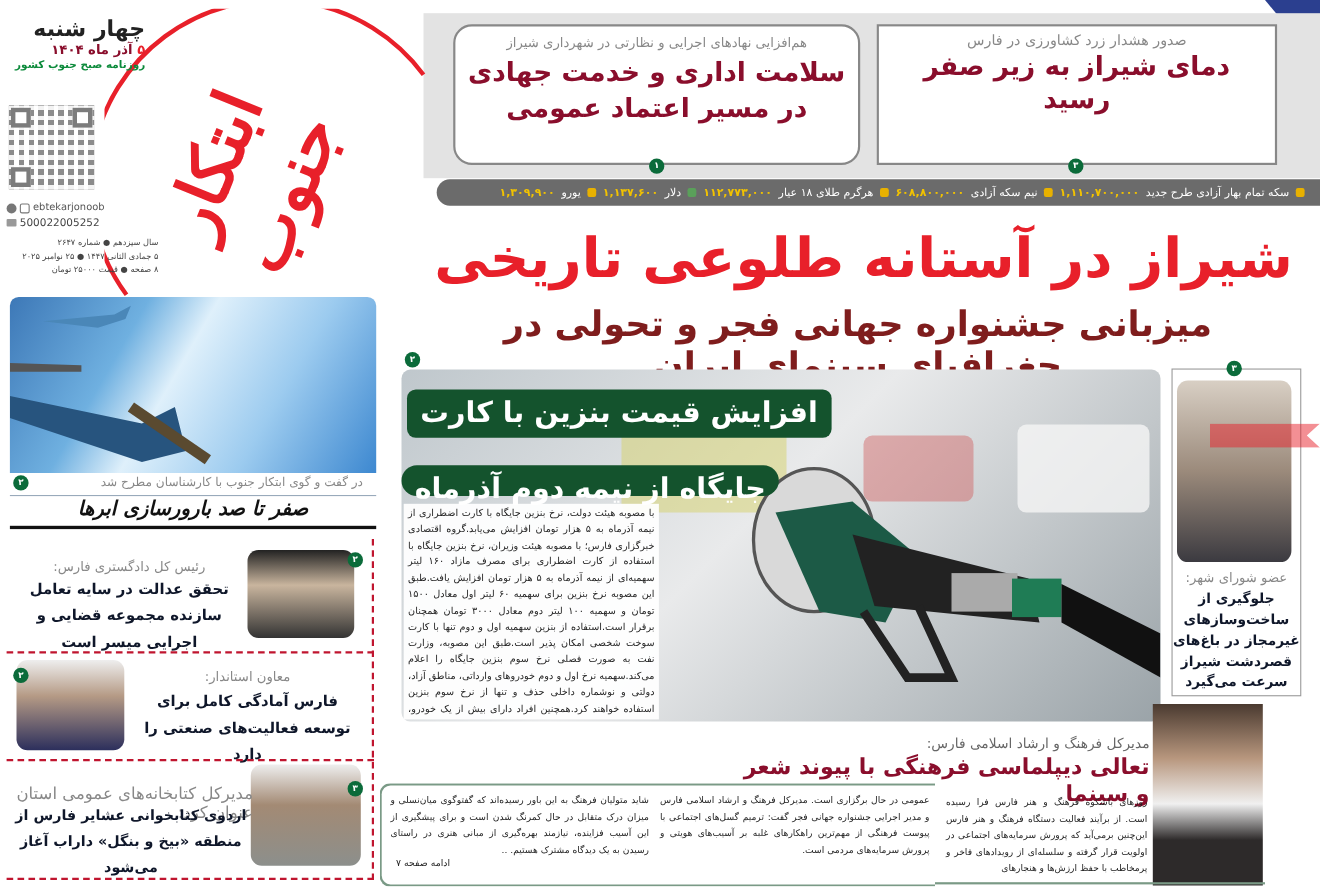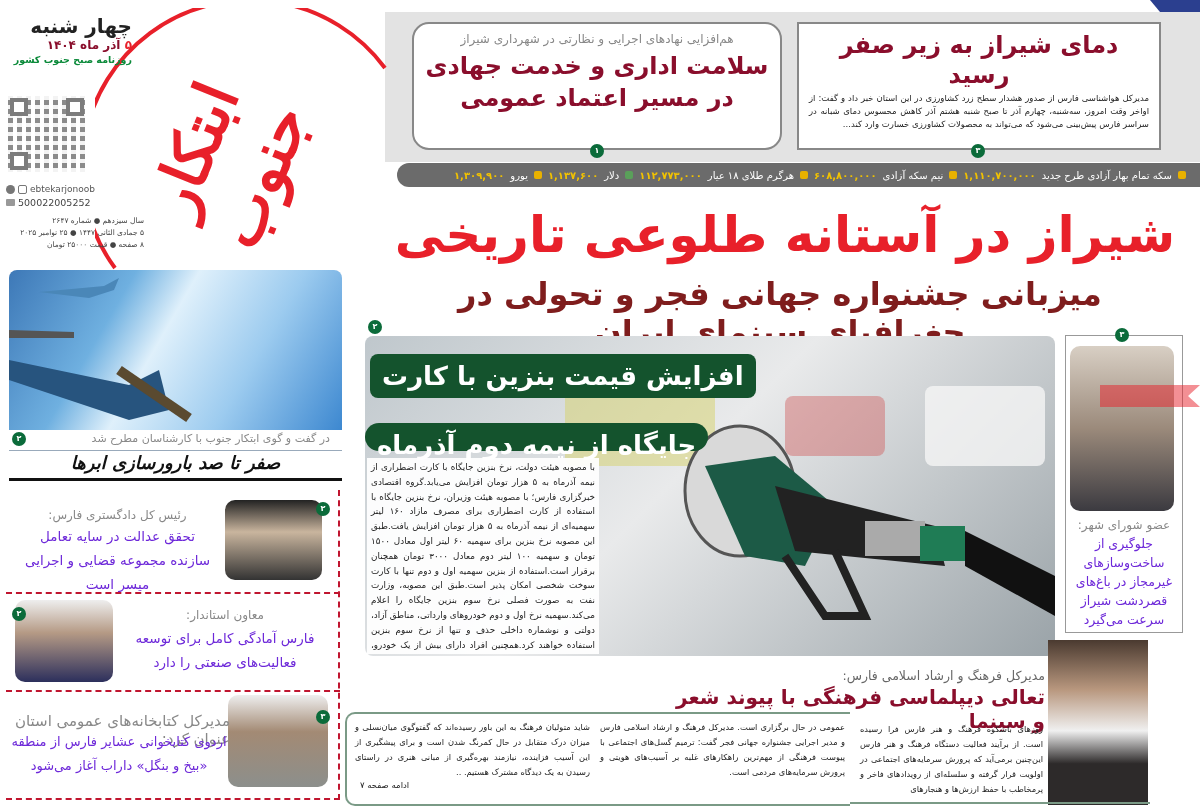--- a/index.html
+++ b/index.html
@@ -16,33 +16,33 @@
     .ticker .ico { display: inline-block; width: 8px; height: 8px; background: #e8b100; border-radius: 2px; }
     .logo { left: 95px; top: 8px; width: 300px; height: 270px; }
     .main-head { left: 390px; top: 200px; width: 790px; text-align: center; color: #e8202a; font-size: 50px; font-weight: bold; line-height: 70px; }
     .sub-head { left: 390px; top: 275px; width: 780px; text-align: center; color: #7f1d1d; font-size: 32px; font-weight: bold; }
     .photo { background: linear-gradient(135deg, #bfc7cc 0%, #e9eaeb 45%, #9aa3a8 100%); }
     .fuel-nozzle { position: absolute; }
     .yellow-tag { background: #14532d; color: #fff; font-weight: bold; font-size: 26px; border-radius: 8px; padding: 2px 12px; position: absolute; }
     .body-text { font-size: 9.5px; line-height: 16.5px; color: #222; text-align: justify; }
     .dashed-box { border: 2px dashed #c0152f; }
     .person { background: linear-gradient(180deg, #d8cfc4 0%, #9b8a7b 50%, #3b3a40 100%); border-radius: 10px; }
-    .side-title { font-size: 14px; font-weight: normal; color: #6d28d9; }
+    .side-title { font-size: 14px; font-weight: bold; color: #0f172a; }
     .side-kicker { font-size: 11px; color: #888; }
   </style>
 </head>
 <body>
 
 <div class="abs" style="right:0;top:0;width:50px;height:60px;background:#2b3f8f;border-bottom-left-radius:50px;clip-path:polygon(0 0,100% 0,100% 100%);"></div>
 
 <div class="abs top-band"></div>
 
 <div class="abs box" style="left:797px;top:22px;width:364px;height:128px;padding:6px 10px;">
+  <div style="font-size:13px;color:#888;">صدور هشدار زرد کشاورزی در فارس</div>
   <div class="maroon bold" style="font-size:24px;line-height:30px;">دمای شیراز به زیر صفر رسید</div>
-  <div class="body-text" style="font-size:8.5px;line-height:13px;margin-top:2px;">مدیرکل هواشناسی فارس از صدور هشدار سطح زرد کشاورزی در این استان خبر داد و گفت: از اواخر وقت امروز، سه‌شنبه، چهارم آذر تا صبح شنبه هشتم آذر کاهش محسوس دمای شبانه در سراسر فارس پیش‌بینی می‌شود که می‌تواند به محصولات کشاورزی خسارت وارد کند...</div>
 </div>
 <div class="num-badge" style="left:971px;top:144px;">۳</div>
 
 <div class="abs box" style="left:412px;top:22px;width:370px;height:128px;padding:8px 10px;border-radius:17px;">
   <div style="font-size:12px;color:#888;">هم‌افزایی نهادهای اجرایی و نظارتی در شهرداری شیراز</div>
   <div class="maroon bold" style="font-size:24px;line-height:32px;margin-top:4px;">سلامت اداری و خدمت جهادی</div>
   <div class="maroon bold" style="font-size:24px;line-height:32px;">در مسیر اعتماد عمومی</div>
 </div>
 <div class="num-badge" style="left:590px;top:144px;">۱</div>
 

